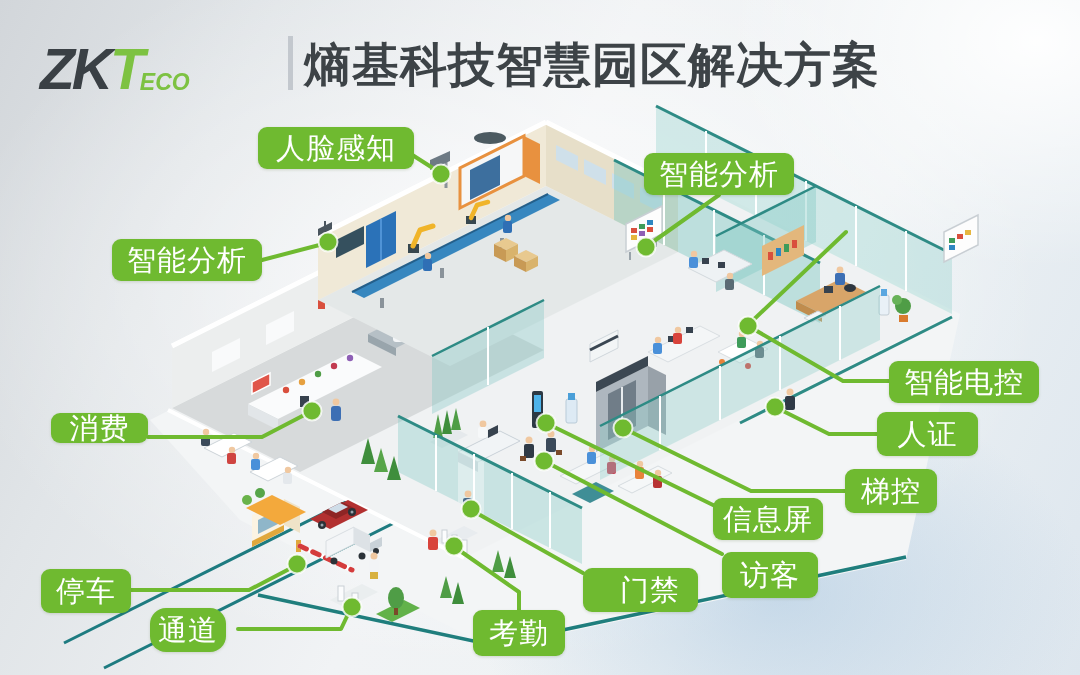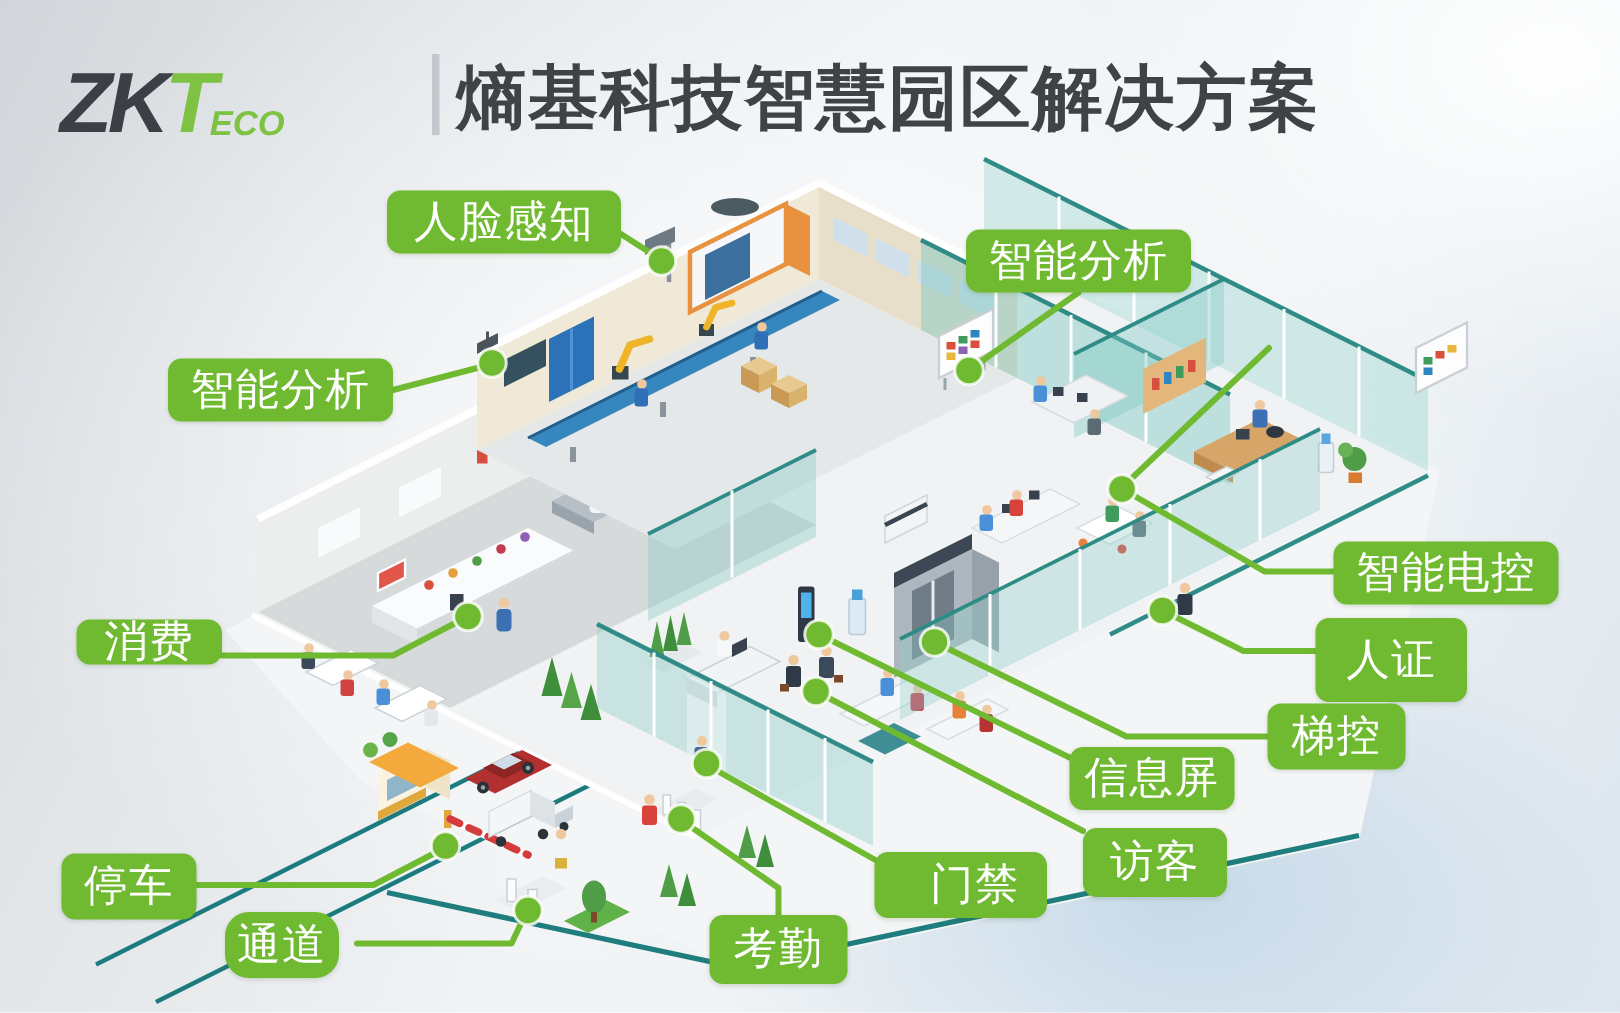--- a/index.html
+++ b/index.html
@@ -431,21 +431,21 @@
       <span class="t">T</span>
       <span class="eco">ECO</span>
   </div>
   <div class="divider"></div>
   <div class="title">熵基科技智慧园区解决方案</div>
 
   <div class="callout" style="left:258px;top:127px;width:156px;height:42px;">人脸感知</div>
   <div class="callout" style="left:112px;top:239px;width:150px;height:42px;">智能分析</div>
   <div class="callout" style="left:644px;top:153px;width:150px;height:42px;">智能分析</div>
   <div class="callout" style="left:889px;top:361px;width:150px;height:42px;">智能电控</div>
-  <div class="callout" style="left:877px;top:412px;width:101px;height:56px;">人证</div>
+  <div class="callout" style="left:877px;top:412px;width:101px;height:44px;">人证</div>
   <div class="callout" style="left:845px;top:469px;width:92px;height:44px;">梯控</div>
   <div class="callout" style="left:722px;top:552px;width:96px;height:46px;">访客</div>
   <div class="callout" style="left:713px;top:498px;width:110px;height:42px;">信息屏</div>
   <div class="callout" style="left:583px;top:568px;width:96px;height:44px;padding-left:19px;">门禁</div>
   <div class="callout" style="left:473px;top:610px;width:92px;height:46px;">考勤</div>
   <div class="callout" style="left:51px;top:413px;width:97px;height:30px;">消费</div>
   <div class="callout" style="left:41px;top:569px;width:90px;height:44px;">停车</div>
   <div class="callout" style="left:150px;top:608px;width:76px;height:44px;border-radius:16px;">通道</div>
 
 </div>

